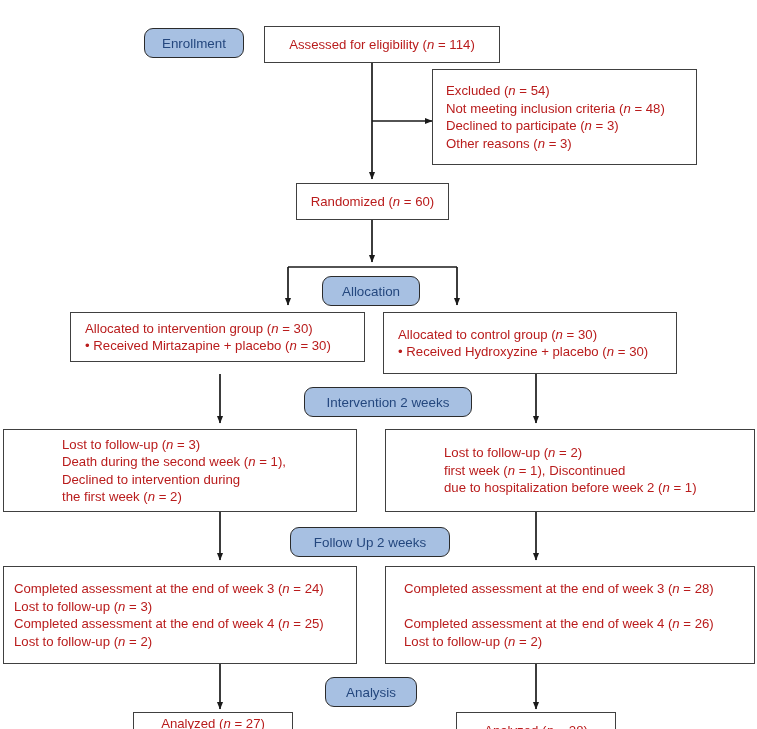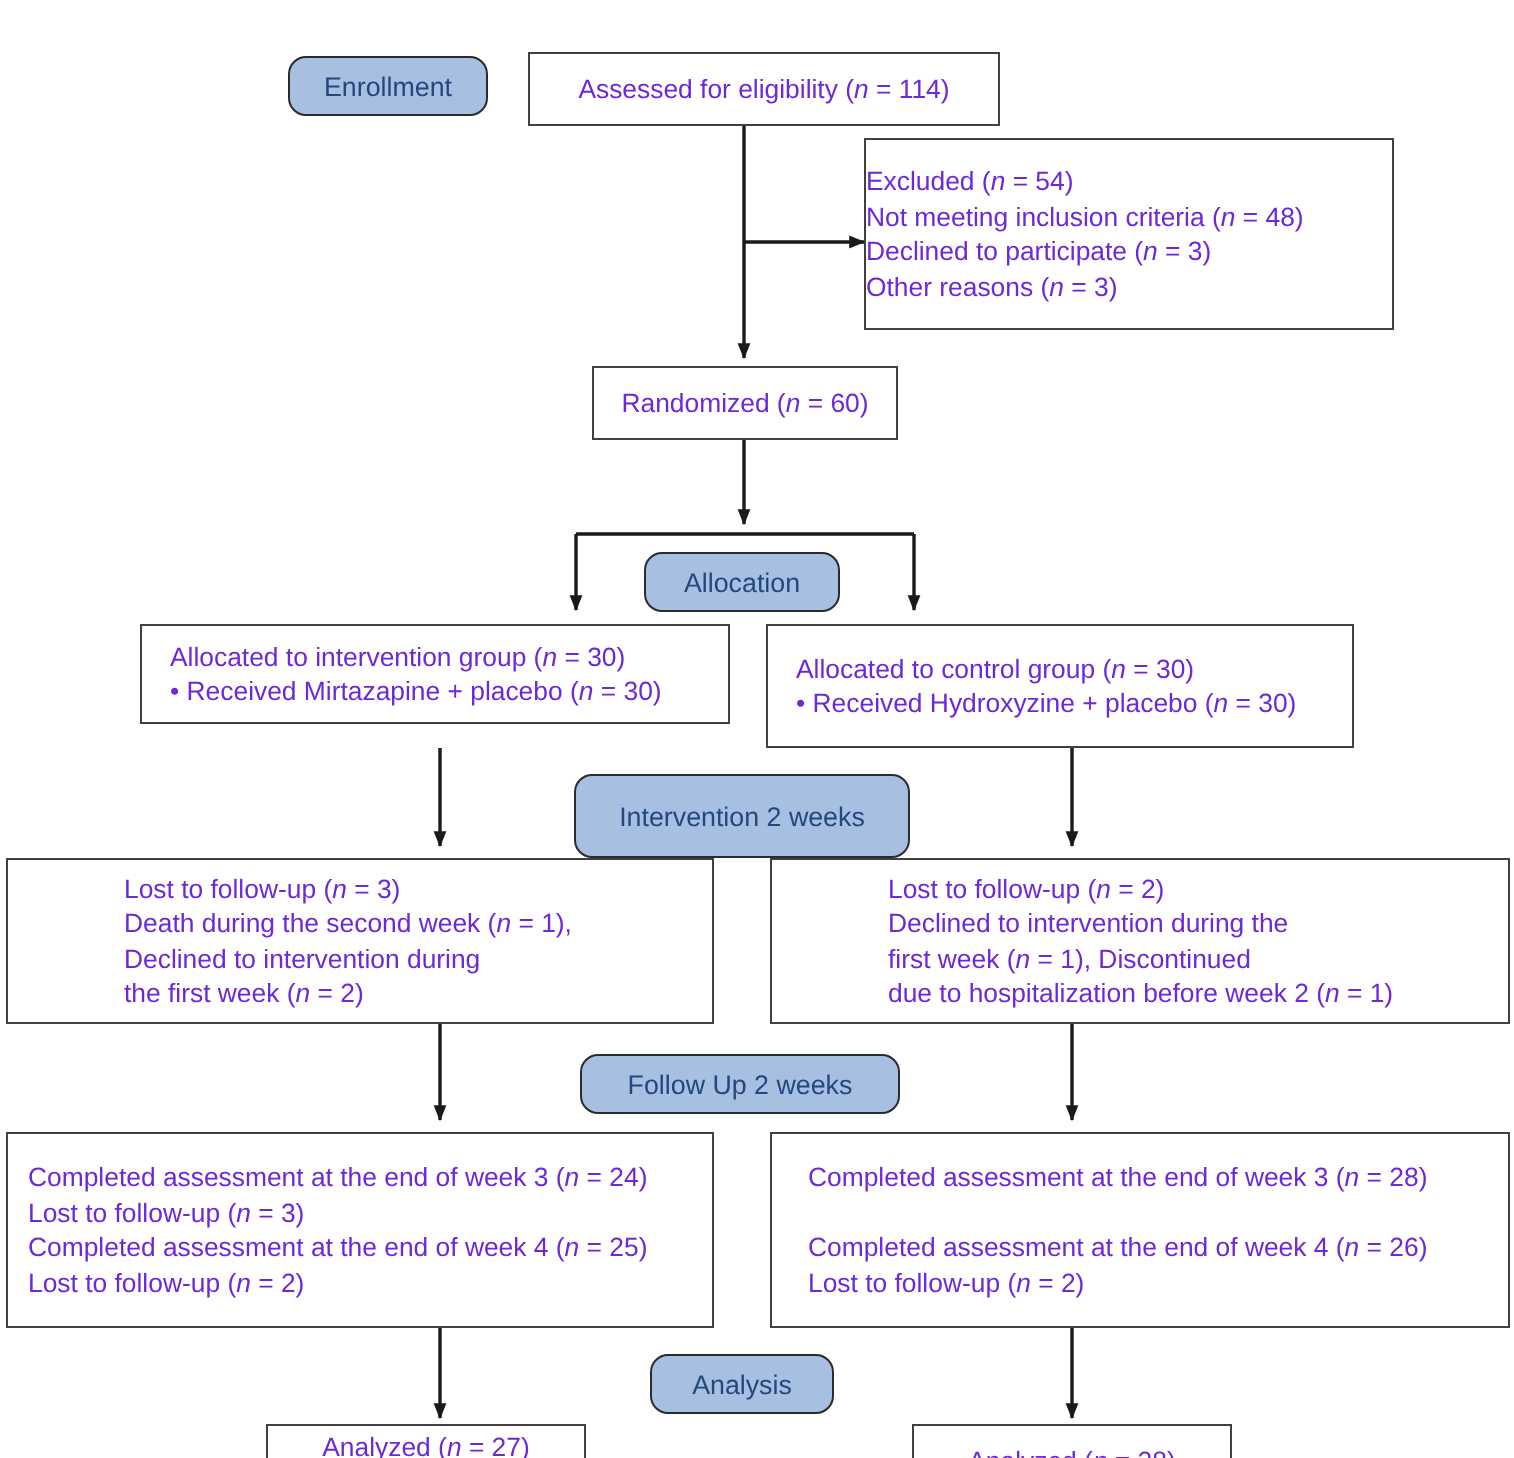--- a/index.html
+++ b/index.html
@@ -20,21 +20,21 @@
     left:0; top:0;
     width:757px;
     height:729px;
     pointer-events:none;
   }
   .box{
     position:absolute;
     box-sizing:border-box;
     border:1.4px solid #404040;
     background:#ffffff;
-    color:#6d28d9;
+    color:#b91c1c;
     font-size:13.2px;
     line-height:17.5px;
     display:flex;
     flex-direction:column;
     justify-content:center;
     padding:4px 8px;
     white-space:nowrap;
   }
   .box .line{display:block;}
   .box .line.blank{height:17.5px;}
@@ -88,37 +88,37 @@
   </svg>
 
   <div class="stage" style="left:144px;top:4px;width:100px;height:30px;">
     <span>Enrollment</span>
   </div>
 
   <div class="stage" style="left:322px;top:252px;width:98px;height:30px;align-items:center;">
     <span>Allocation</span>
   </div>
 
-  <div class="stage" style="left:287px;top:363px;width:168px;height:42px;">
+  <div class="stage" style="left:304px;top:363px;width:168px;height:30px;">
     <span>Intervention 2 weeks</span>
   </div>
 
   <div class="stage" style="left:290px;top:503px;width:160px;height:30px;">
     <span>Follow Up 2 weeks</span>
   </div>
 
   <div class="stage" style="left:325px;top:653px;width:92px;height:30px;">
     <span>Analysis</span>
   </div>
 
   <div class="box center" style="left:264px;top:2px;width:236px;height:37px;">
     <span class="line">Assessed for eligibility (<i>n</i> = 114)</span>
   </div>
 
-  <div class="box" style="left:432px;top:45px;width:265px;height:96px;padding-left:0;">
+  <div class="box" style="left:432px;top:45px;width:265px;height:96px;padding-left:13px;">
     <span class="line">Excluded (<i>n</i> = 54)</span>
     <span class="line">Not meeting inclusion criteria (<i>n</i> = 48)</span>
     <span class="line">Declined to participate (<i>n</i> = 3)</span>
     <span class="line">Other reasons (<i>n</i> = 3)</span>
   </div>
 
   <div class="box center" style="left:296px;top:159px;width:153px;height:37px;">
     <span class="line">Randomized (<i>n</i> = 60)</span>
   </div>
 
@@ -134,21 +134,20 @@
 
   <div class="box" style="left:3px;top:405px;width:354px;height:83px;padding-left:58px;">
     <span class="line">Lost to follow-up (<i>n</i> = 3)</span>
     <span class="line">Death during the second week (<i>n</i> = 1),</span>
     <span class="line">Declined to intervention during</span>
     <span class="line">the first week (<i>n</i> = 2)</span>
   </div>
 
   <div class="box" style="left:385px;top:405px;width:370px;height:83px;padding-left:58px;">
     <span class="line">Lost to follow-up (<i>n</i> = 2)</span>
-    <span class="line">Declined to intervention during the</span>
     <span class="line">first week (<i>n</i> = 1), Discontinued</span>
     <span class="line">due to hospitalization before week 2 (<i>n</i> = 1)</span>
   </div>
 
   <div class="box" style="left:3px;top:542px;width:354px;height:98px;padding-left:10px;">
     <span class="line">Completed assessment at the end of week 3 (<i>n</i> = 24)</span>
     <span class="line">Lost to follow-up (<i>n</i> = 3)</span>
     <span class="line">Completed assessment at the end of week 4 (<i>n</i> = 25)</span>
     <span class="line">Lost to follow-up (<i>n</i> = 2)</span>
   </div>

